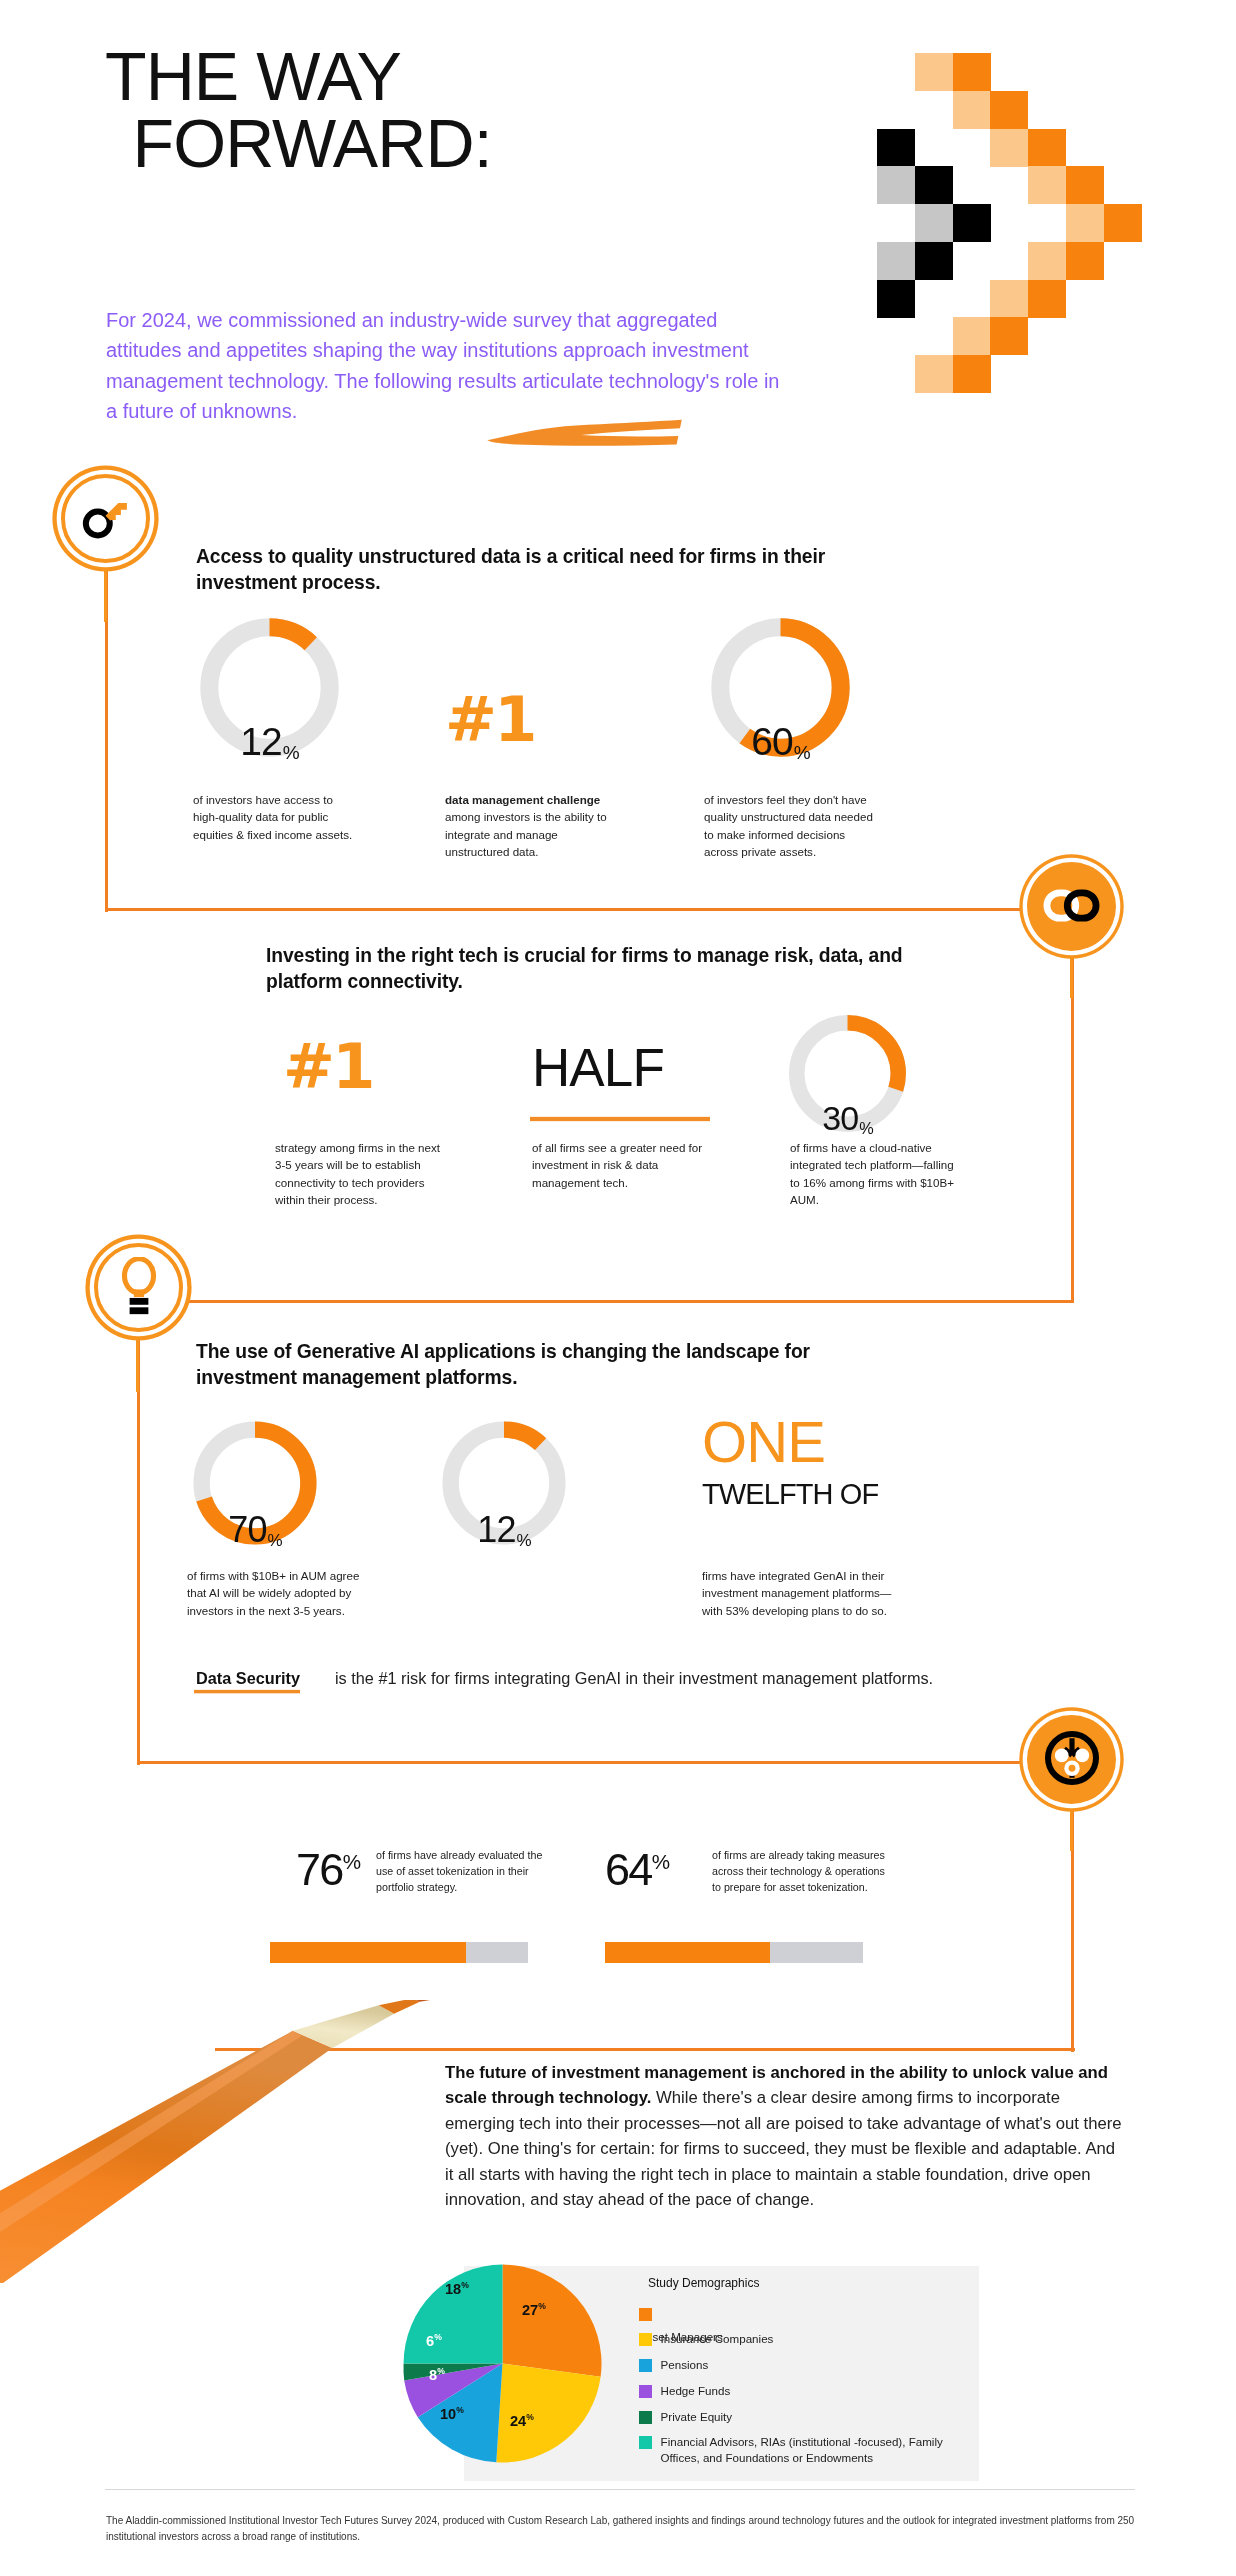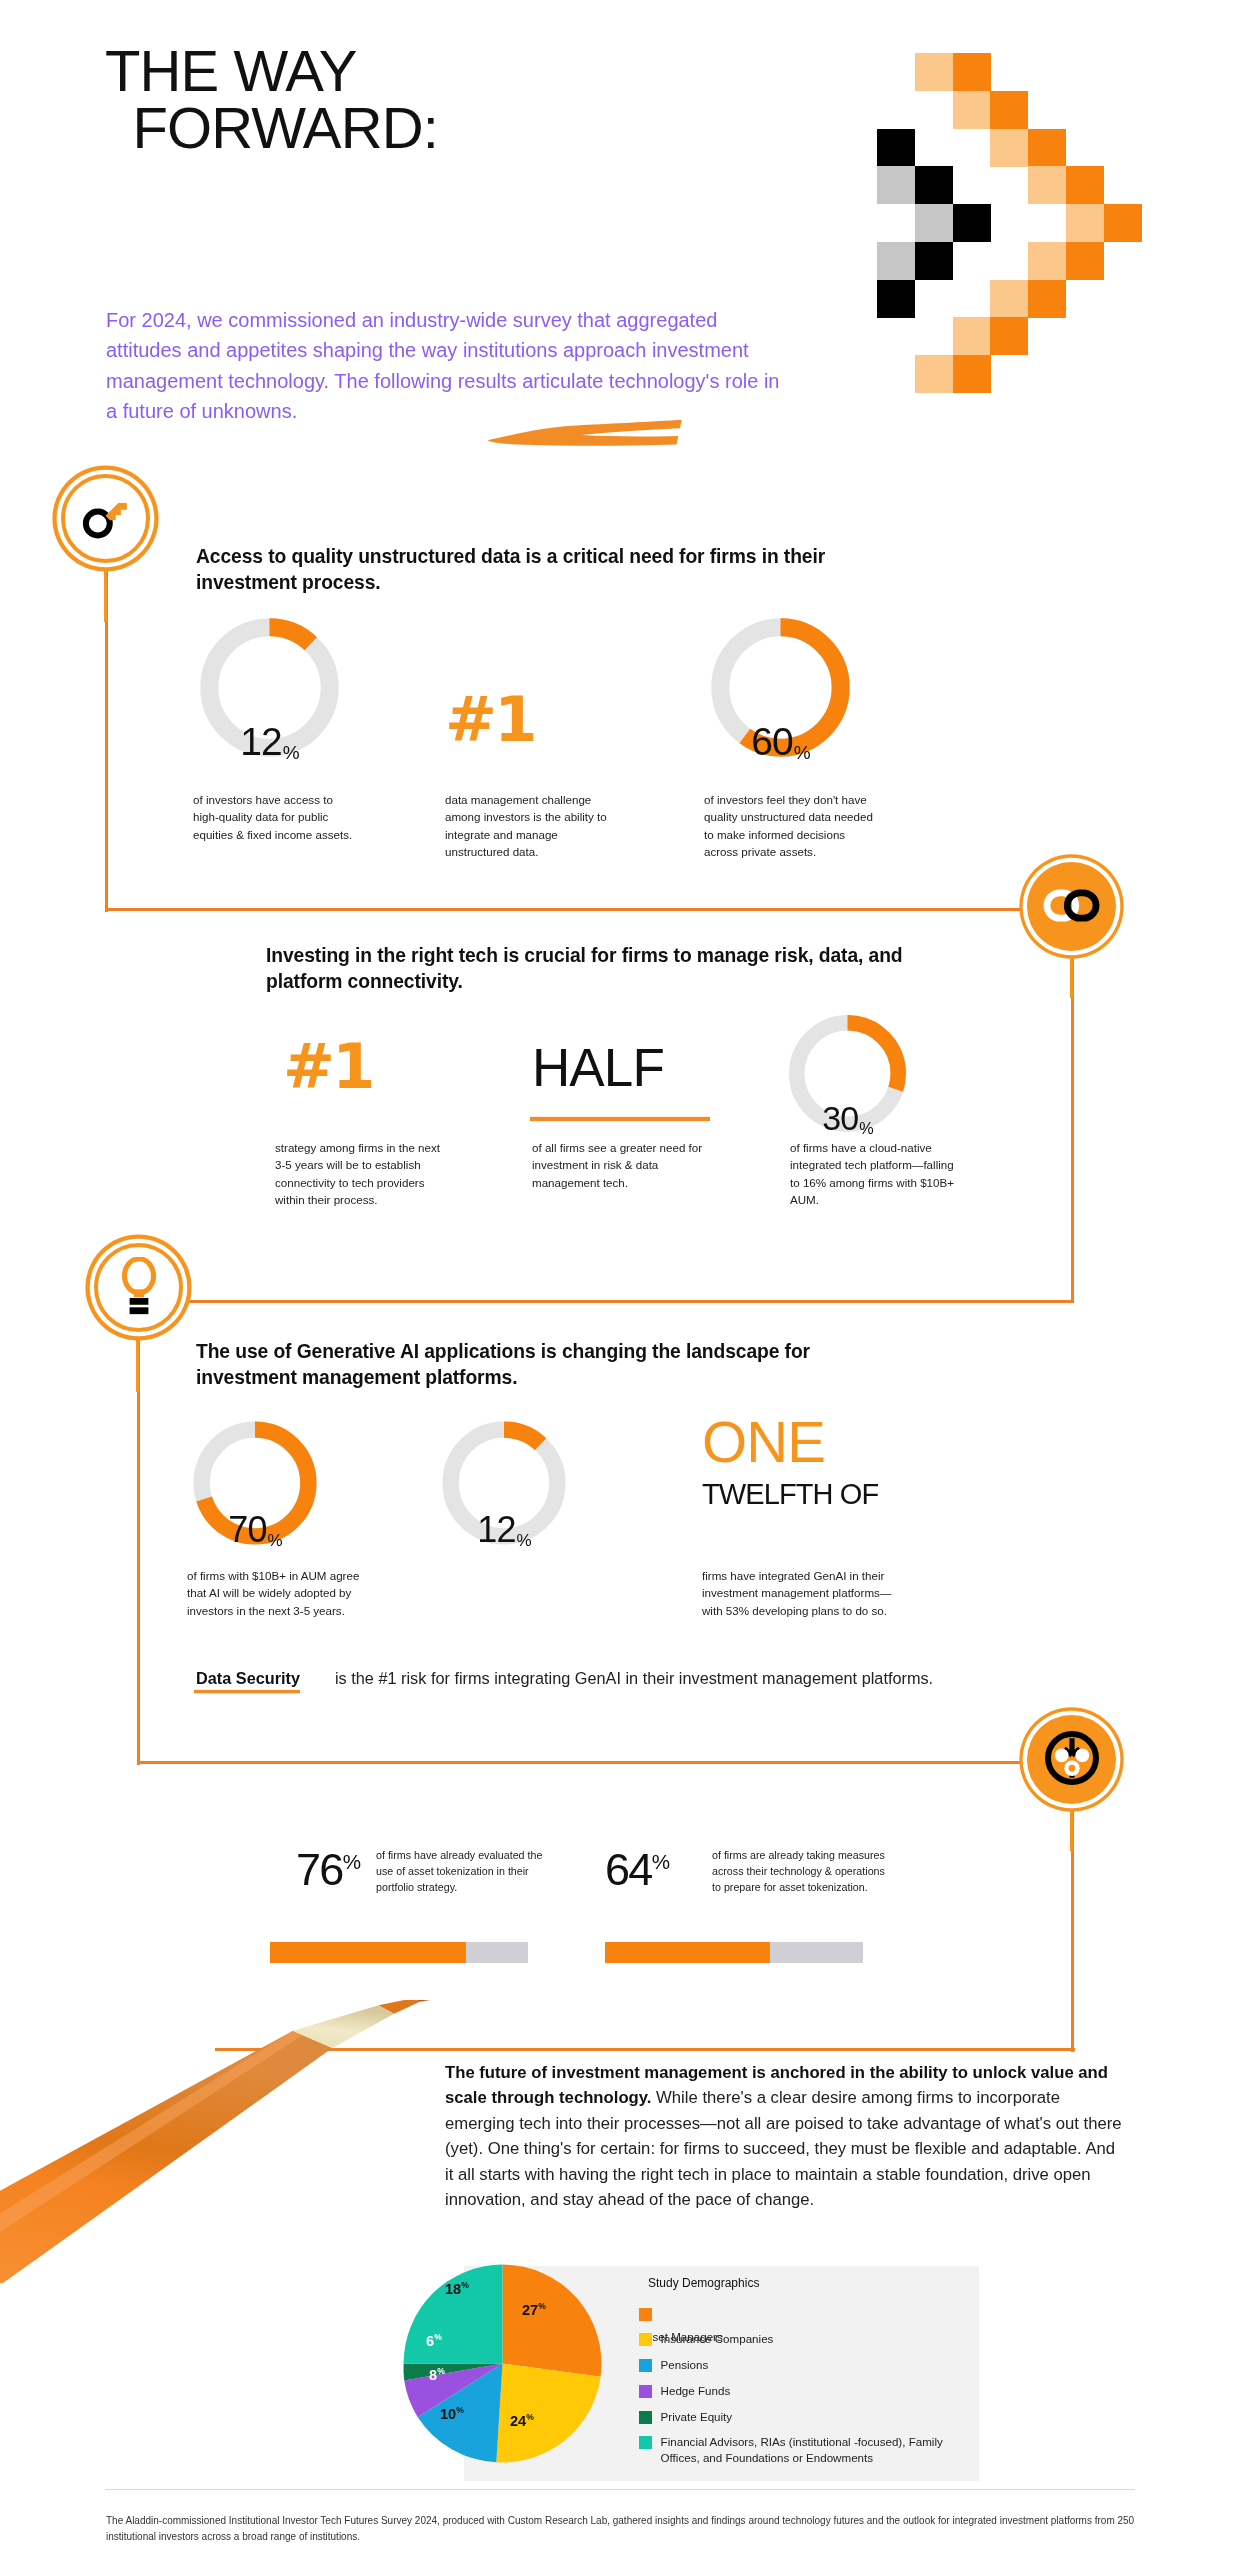--- a/index.html
+++ b/index.html
@@ -10,21 +10,21 @@
     font-family: "Liberation Sans", sans-serif;
     color: #1a1a1a;
     position: relative;
     overflow: hidden;
   }
   .page { position: relative; width: 1236px; height: 2576px; }
 
   
   .hero-title {
     position: absolute; left: 105px; top: 43px;
-    font-size: 58px; line-height: 0.98; font-weight: 300;
+    font-size: 68px; line-height: 0.98; font-weight: 300;
     letter-spacing: -0.9px; color: #111;
   }
   .hero-title .l2 { display:block; padding-left: 27.5px; }
   .hero-sub {
     position: absolute; left: 105px; top: 213px;
     font-size: 18px; line-height: 1.28; font-weight: 400;
     letter-spacing: 0.2px; color: #1a1a1a;
   }
   .hero-para {
     position: absolute; left: 106px; top: 305px; width: 687px;
@@ -72,21 +72,21 @@
     align-items:flex-end; justify-content:center;
     font-size: 39px; font-weight: 300; color:#111; letter-spacing:-0.9px;
   }
   .donut .val sup { font-size: 19px; font-weight:300; vertical-align: super; margin-left:0.9px; }
 
   
   .cap {
     position:absolute; font-size: 11.6px; line-height: 1.5;
     color:#222; font-weight:400;
   }
-  .cap b { font-weight: 400; }
+  .cap b { font-weight: 700; }
 
   .hash1 {
     position:absolute; color:#F7941E; font-weight:800;
     font-family: "DejaVu Sans", sans-serif;
     letter-spacing:-2.6px;
   }
   .bigword {
     position:absolute; font-weight:300; color:#111; letter-spacing:-0.9px;
   }
   .ul-brush { position:absolute; height:6px; }

